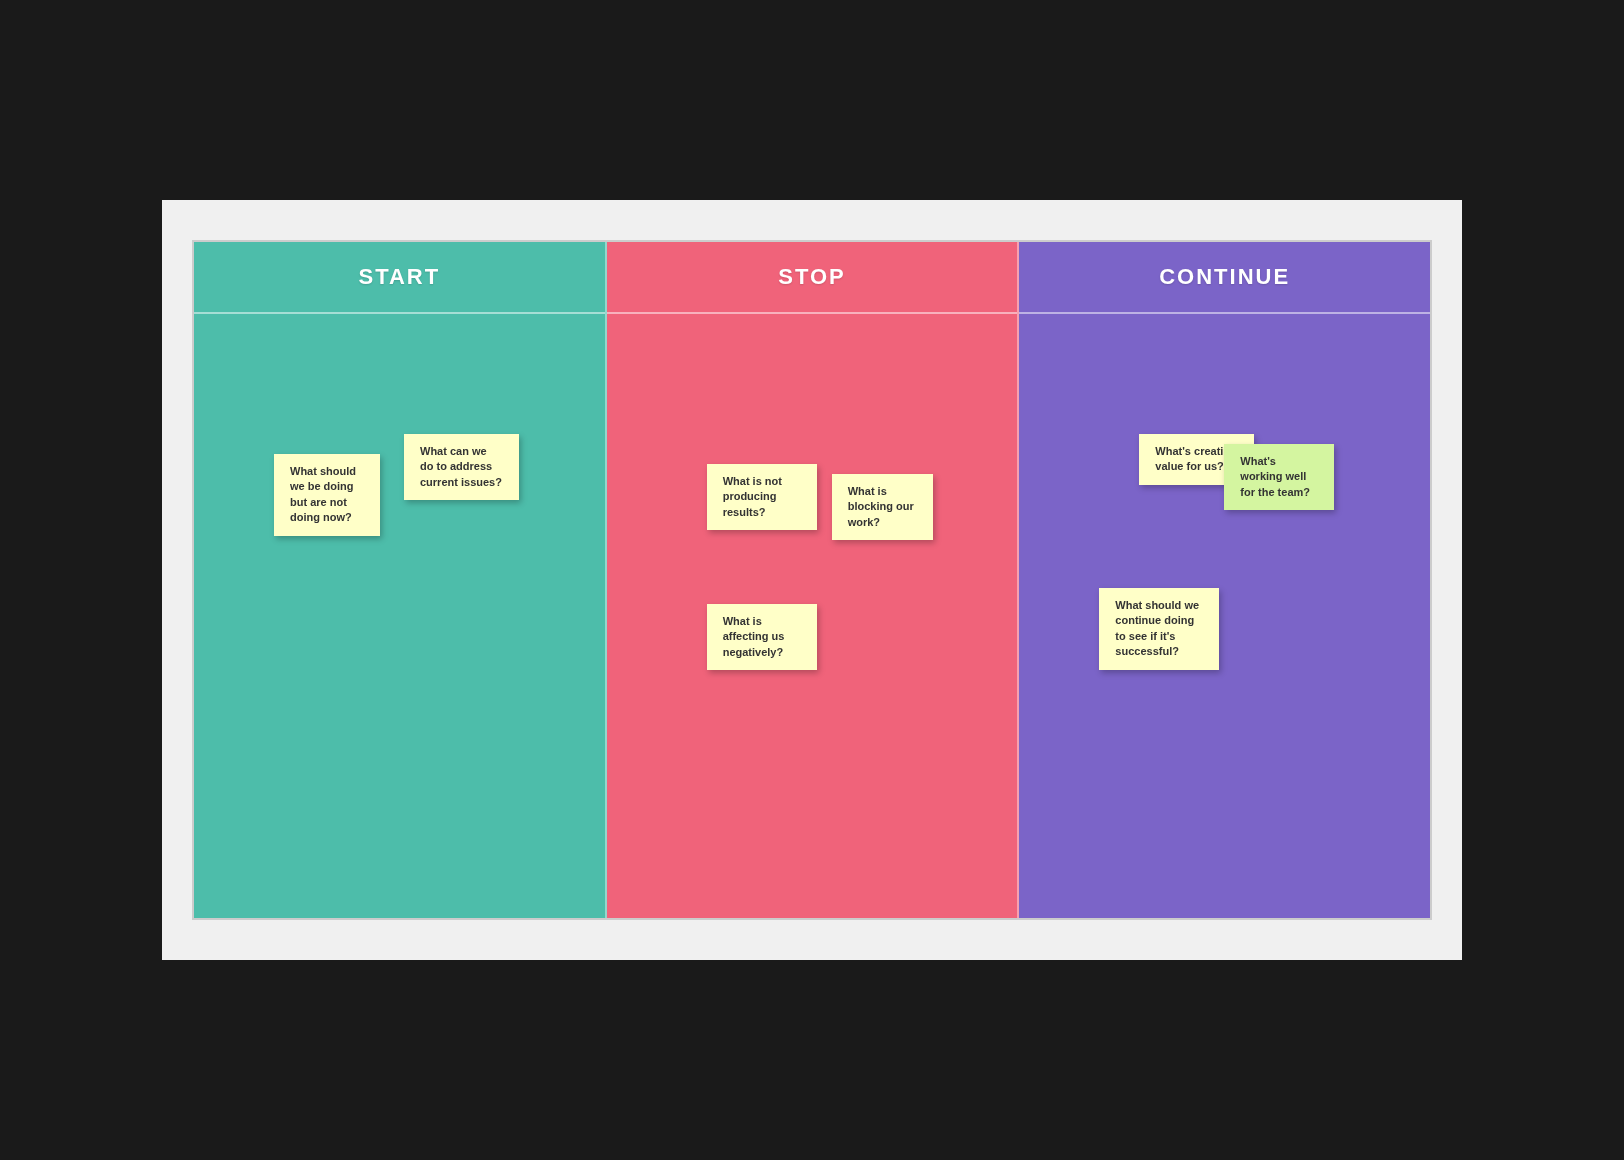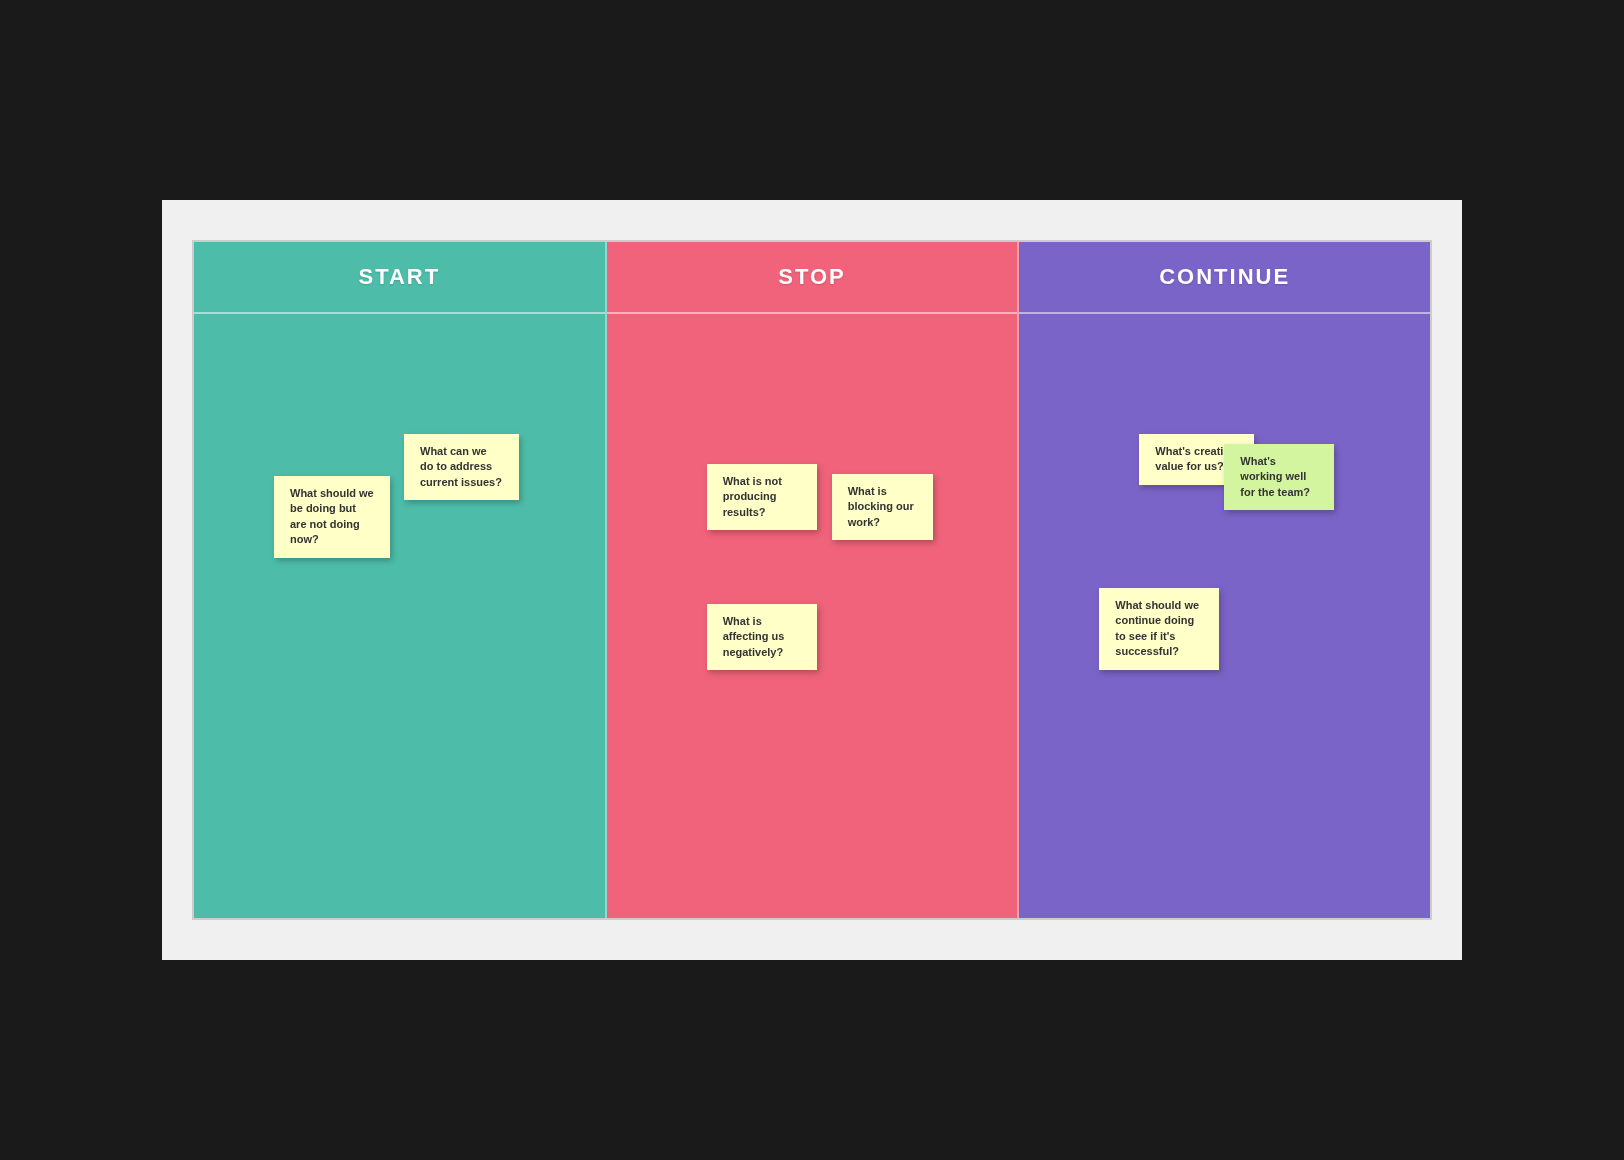--- a/index.html
+++ b/index.html
@@ -69,21 +69,21 @@
       padding: 10px 16px;
       font-size: 11px;
       line-height: 1.4;
       color: #333;
       font-weight: 600;
       cursor: default;
       min-width: 90px;
     }
 
     
-    .note-start-1 { width: 116px; top: 140px; left: 80px; margin-top: 22px; }
+    .note-start-1 { width: 106px; top: 140px; left: 80px; }
     .note-start-2 { width: 115px; top: 120px; left: 210px; }
     .note-start-3 { width: 115px; top: 260px; left: 140px; }
 
     
     .note-stop-1 { width: 110px; top: 150px; left: 100px; }
     .note-stop-2 { width: 101px; top: 160px; left: 225px; }
     .note-stop-3 { width: 110px; top: 290px; left: 100px; }
 
     
     .note-continue-1 { width: 115px; top: 120px; left: 80px; margin-left: 40px; }

